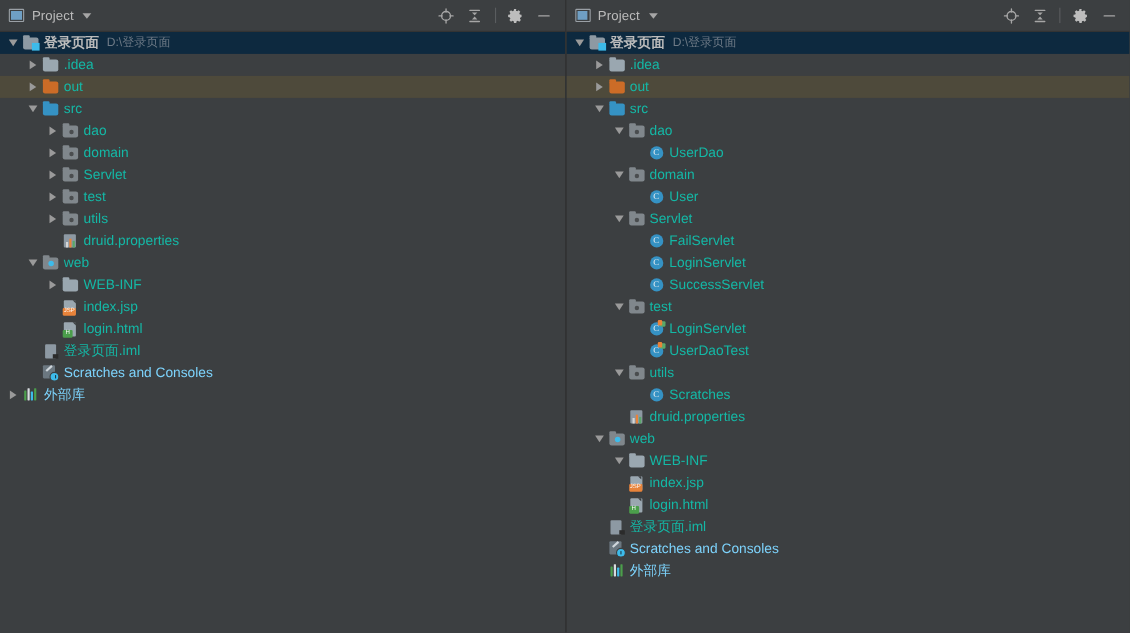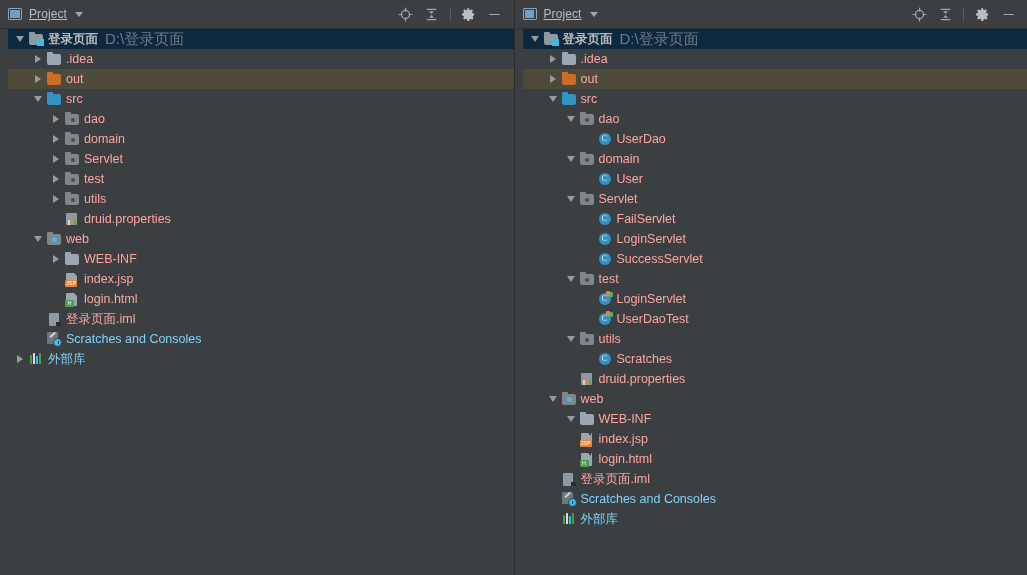--- a/index.html
+++ b/index.html
@@ -45,21 +45,20 @@
     display: flex;
     align-items: center;
     gap: 7px;
     cursor: default;
   }
 
   .tool-title-text {
     color: #bbbbbb;
     font-size: 12px;
     letter-spacing: .1px;
-    text-decoration: underline;
   }
 
   .window-icon {
     width: 14px; height: 12px;
     border: 1.6px solid #9aa0a6;
     border-radius: 1px;
     position: relative;
     background: #3c3f41;
   }
   .window-icon::after {
@@ -95,21 +94,20 @@
     width: 1px; height: 14px;
     background: #5a5d5f;
     margin: 0 5px;
   }
 
   
   .tree {
     flex: 1;
     overflow: hidden;
     padding-top: 0px;
-    padding-left: 8px;
   }
 
   .row {
     height: 20px;
     display: flex;
     align-items: center;
     white-space: nowrap;
     cursor: default;
     position: relative;
   }
@@ -143,28 +141,28 @@
 
   .ico {
     width: 16px; height: 16px;
     flex: 0 0 16px;
     margin-right: 4px;
     position: relative;
   }
 
   .label {
     font-size: 12.5px;
-    color: #fca5a5;
+    color: #14b8a6;
     line-height: 20px;
   }
   .label.white { color: #7dd3fc; }
   .label.bold  { font-weight: bold; color: #bbbbbb; }
 
   .path {
-    font-size: 15px;
+    font-size: 11px;
     color: #6e7a86;
     margin-left: 7px;
     line-height: 20px;
   }
 
   
   .f-base {
     position: absolute;
     left: 1px; top: 3px;
     width: 14px; height: 11px;

